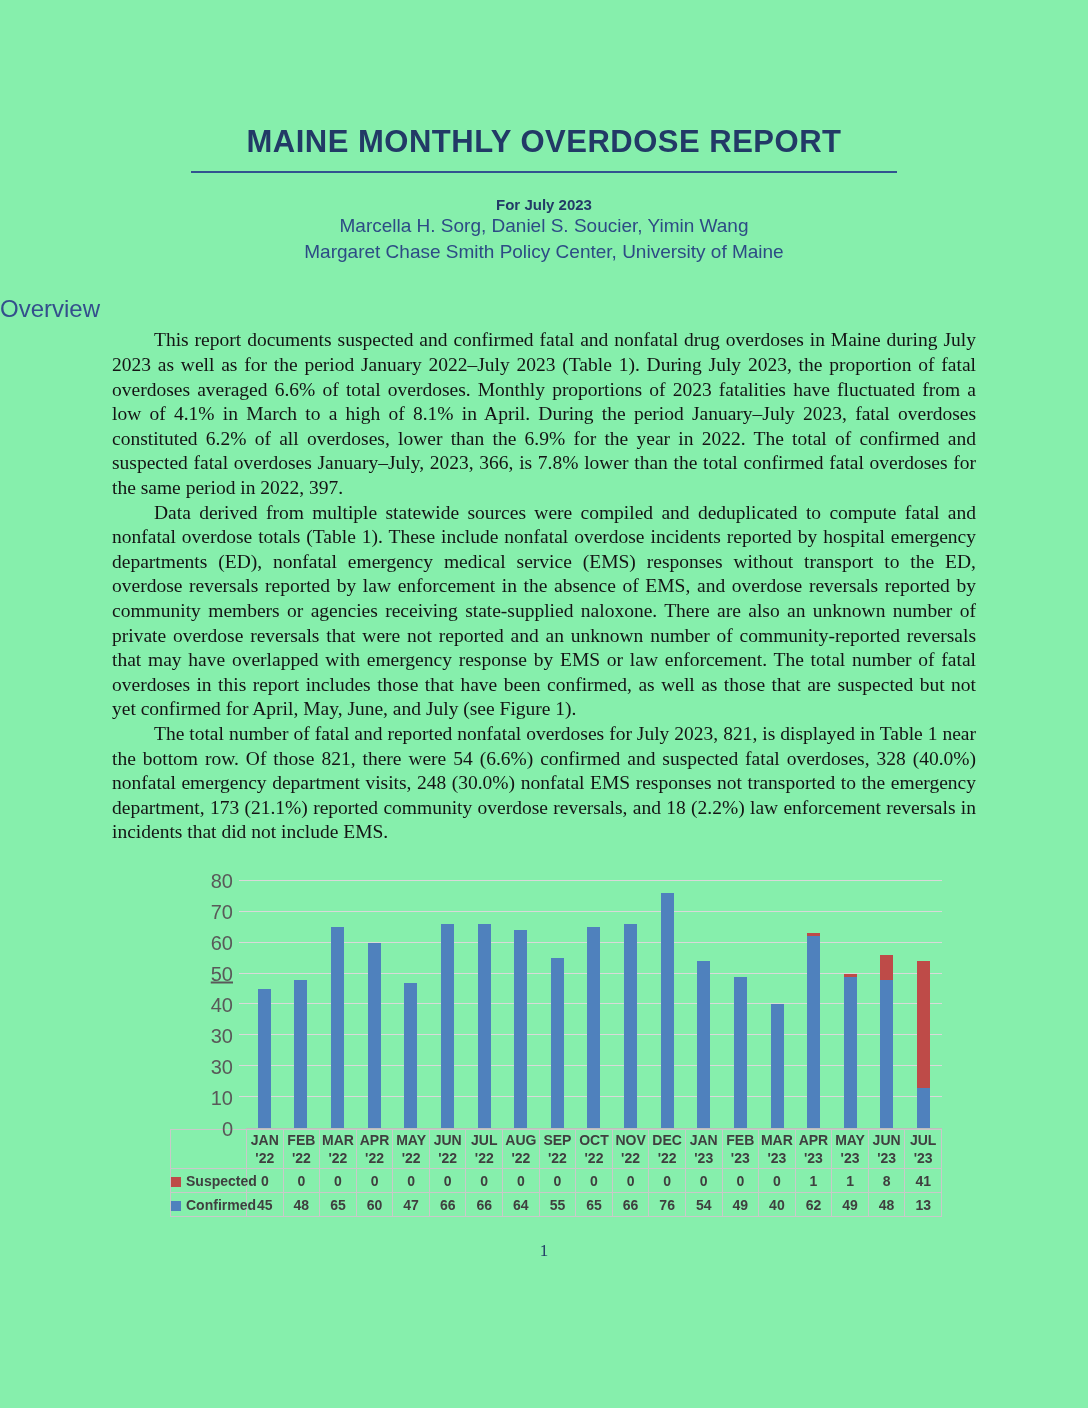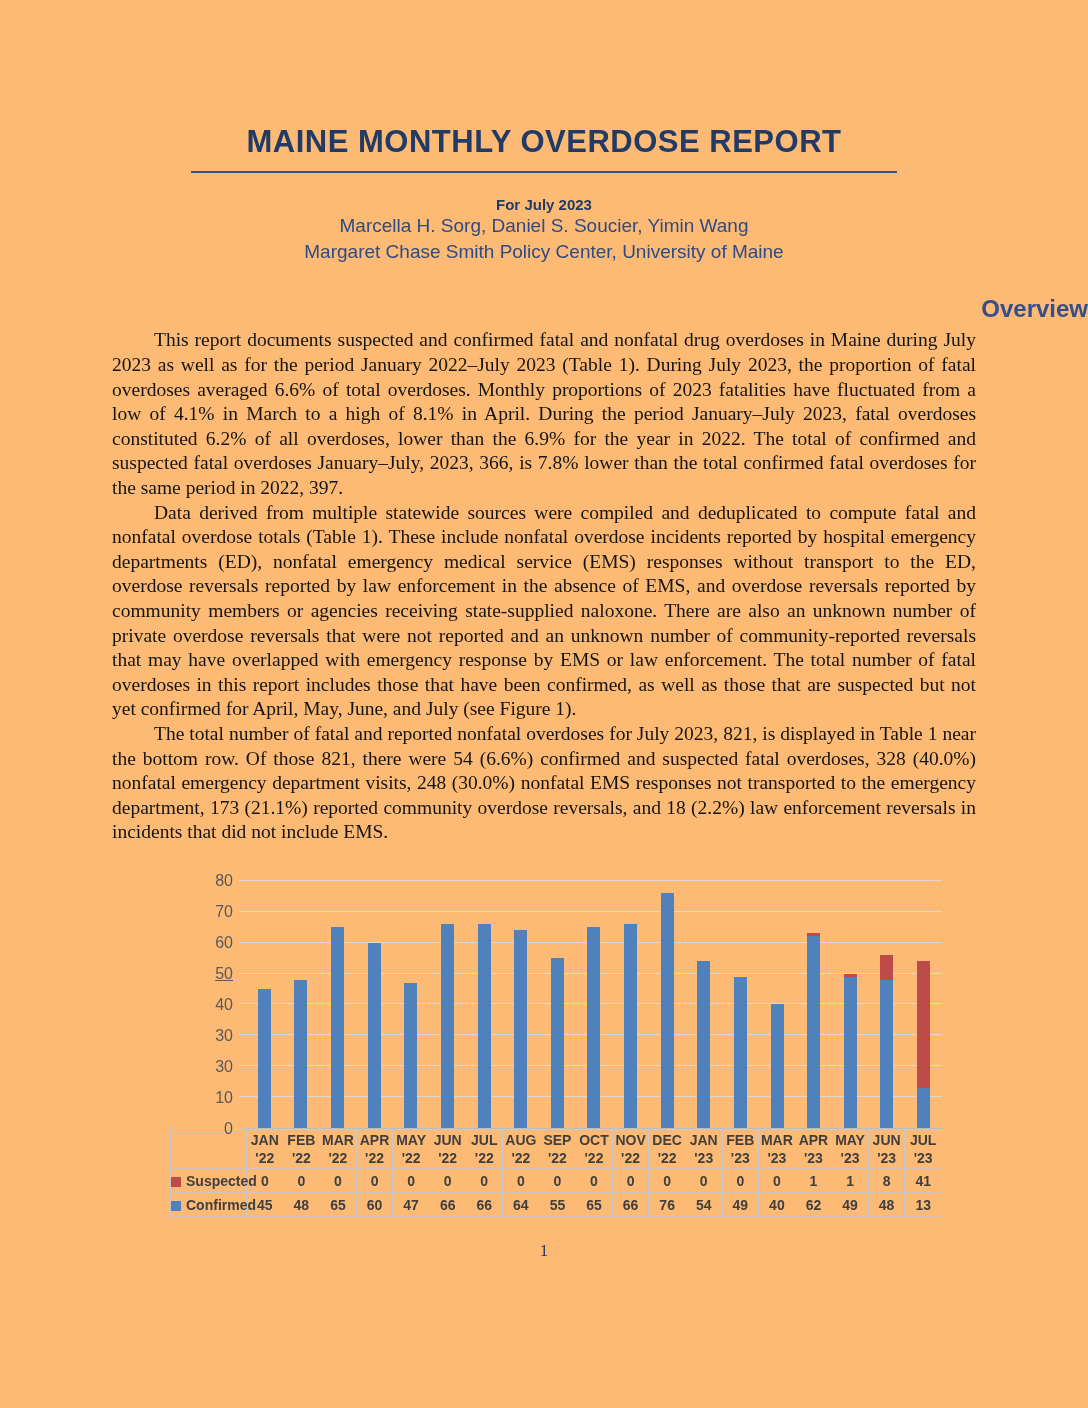--- a/index.html
+++ b/index.html
@@ -1,42 +1,42 @@
 <!DOCTYPE html>
 <html><head>
 <meta charset="utf-8">
 <style>
   * { box-sizing: border-box; margin: 0; padding: 0; }
   html, body { background: #ffffff; }
   body { width: 1088px; height: 1408px; position: relative; overflow: hidden; }
 
-  .sheet { width: 1088px; height: 1408px; background: #fdba74; }
+  .sheet { width: 1088px; height: 1408px; background: #86efac; }
 
   .header { padding-top: 124px; text-align: center; font-family: "Liberation Sans", sans-serif; }
   .doc-title { font-size: 31px; font-weight: 700; letter-spacing: 0.5px; color: #223a66; }
   .title-rule { width: 706px; height: 2px; background: #31538f; margin: 11px auto 0 auto; }
   .doc-subtitle { margin-top: 23px; font-size: 15px; font-weight: 700; color: #223a66; }
   .authors { font-size: 19px; color: #2d4b85; line-height: 1.38; }
 
-  .overview-heading { margin-top: 30px; text-align: right; font-family: "Liberation Sans", sans-serif;
-                      font-size: 24px; font-weight: 700; color: #344f8c; }
+  .overview-heading { margin-top: 30px; text-align: left; font-family: "Liberation Sans", sans-serif;
+                      font-size: 24px; font-weight: 400; color: #344f8c; }
 
   .body-text { margin-top: 5px; padding: 0 112px; font-family: "Liberation Serif", serif;
                font-size: 19.5px; line-height: 24.6px; text-align: justify; color: #141414; }
   .body-text p { text-indent: 42px; margin: 0; }
 
   .figure-caption { margin-top: 20px; text-align: center; font-family: "Liberation Sans", sans-serif;
                     font-size: 19px; color: #2e6fad; }
   .figure-caption .cap-label { font-weight: 700; margin-right: 9px; }
 
   .chart-wrap { margin: 36px 0 0 170px; width: 772px; font-family: "Liberation Sans", sans-serif; }
   .chart-top { display: flex; }
   .y-axis { width: 76px; position: relative; height: 248px; }
   .ytick { position: absolute; right: 13px; transform: translateY(-50%);
-           font-size: 16px; color: #595959; }
+           font-size: 20px; color: #595959; }
   .plot { flex: 1; height: 248px; position: relative; display: flex; align-items: flex-end;
           border-bottom: 1px solid #bdbdbd; }
   .gridline { position: absolute; left: -7px; right: 0; height: 1px; background: #d9d9d9; z-index: 0; }
   .bar-cell { flex: 1; height: 100%; display: flex; align-items: flex-end; justify-content: center;
               position: relative; z-index: 1; }
   .bar-stack { width: 13px; height: 100%; display: flex; flex-direction: column; justify-content: flex-end; }
 
   table.data-table { width: 100%; border-collapse: collapse; table-layout: fixed;
                      font-size: 14px; font-weight: 700; color: #3f3f3f; }
   table.data-table td, table.data-table th { border: 1px solid #c9c9c9; text-align: center; padding: 1px 0; }

